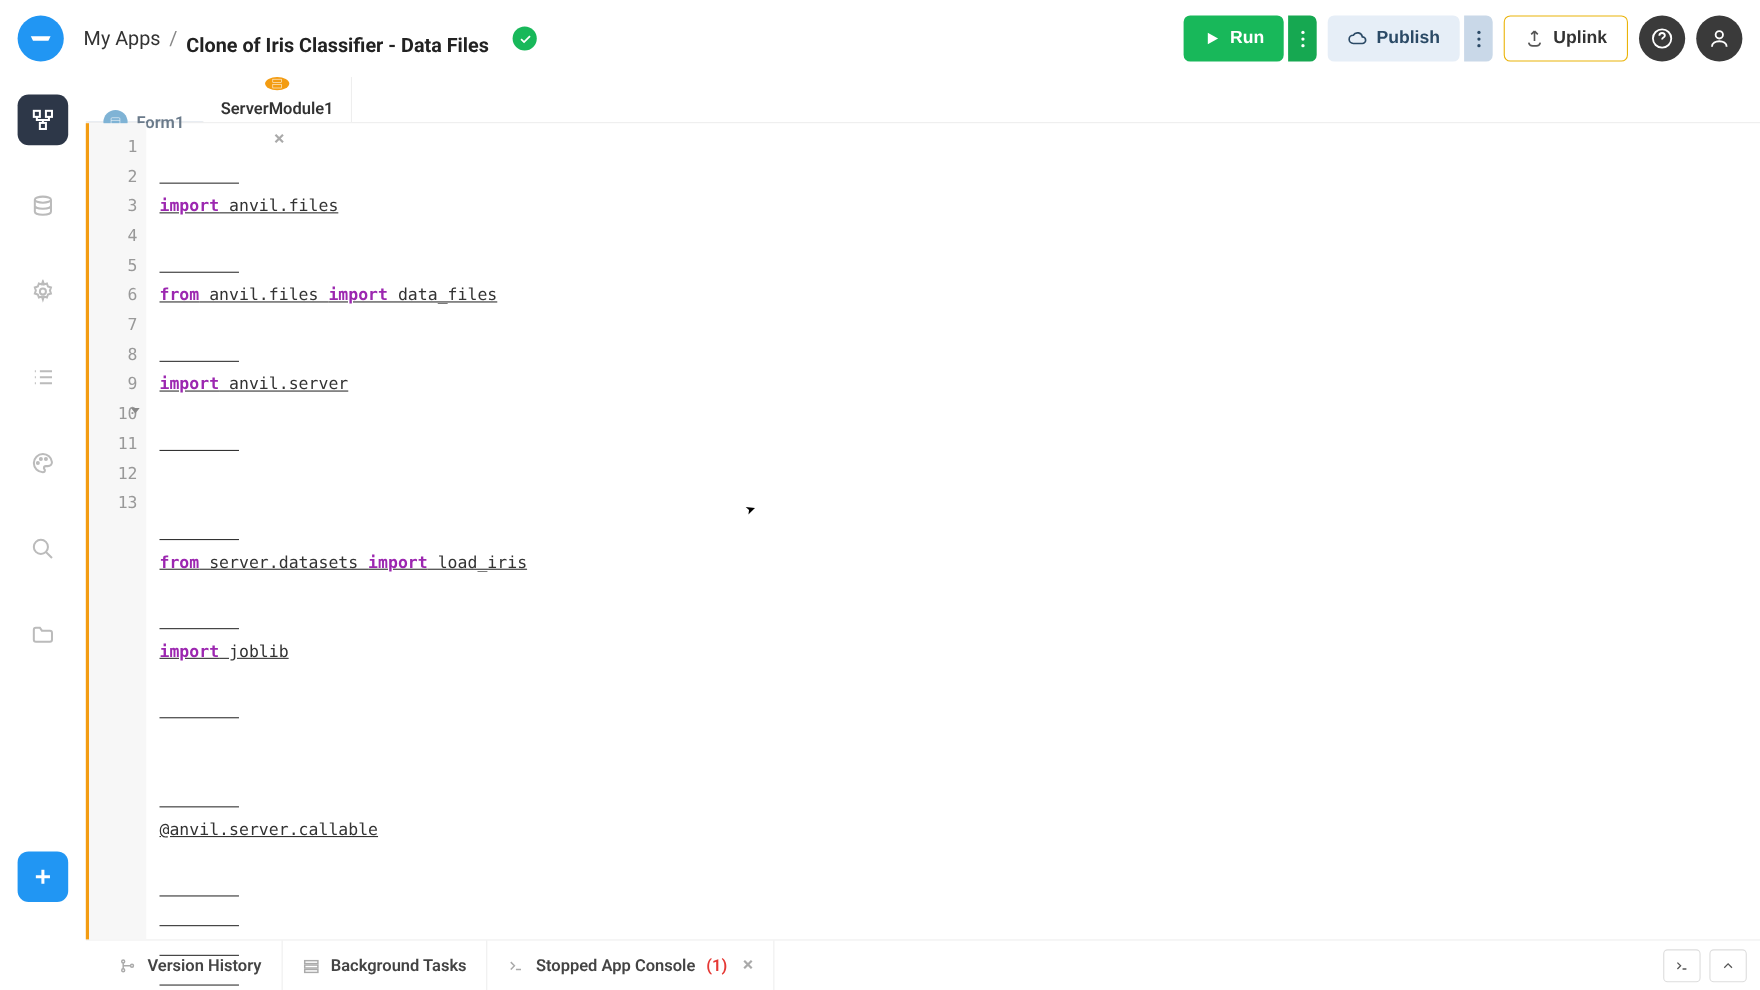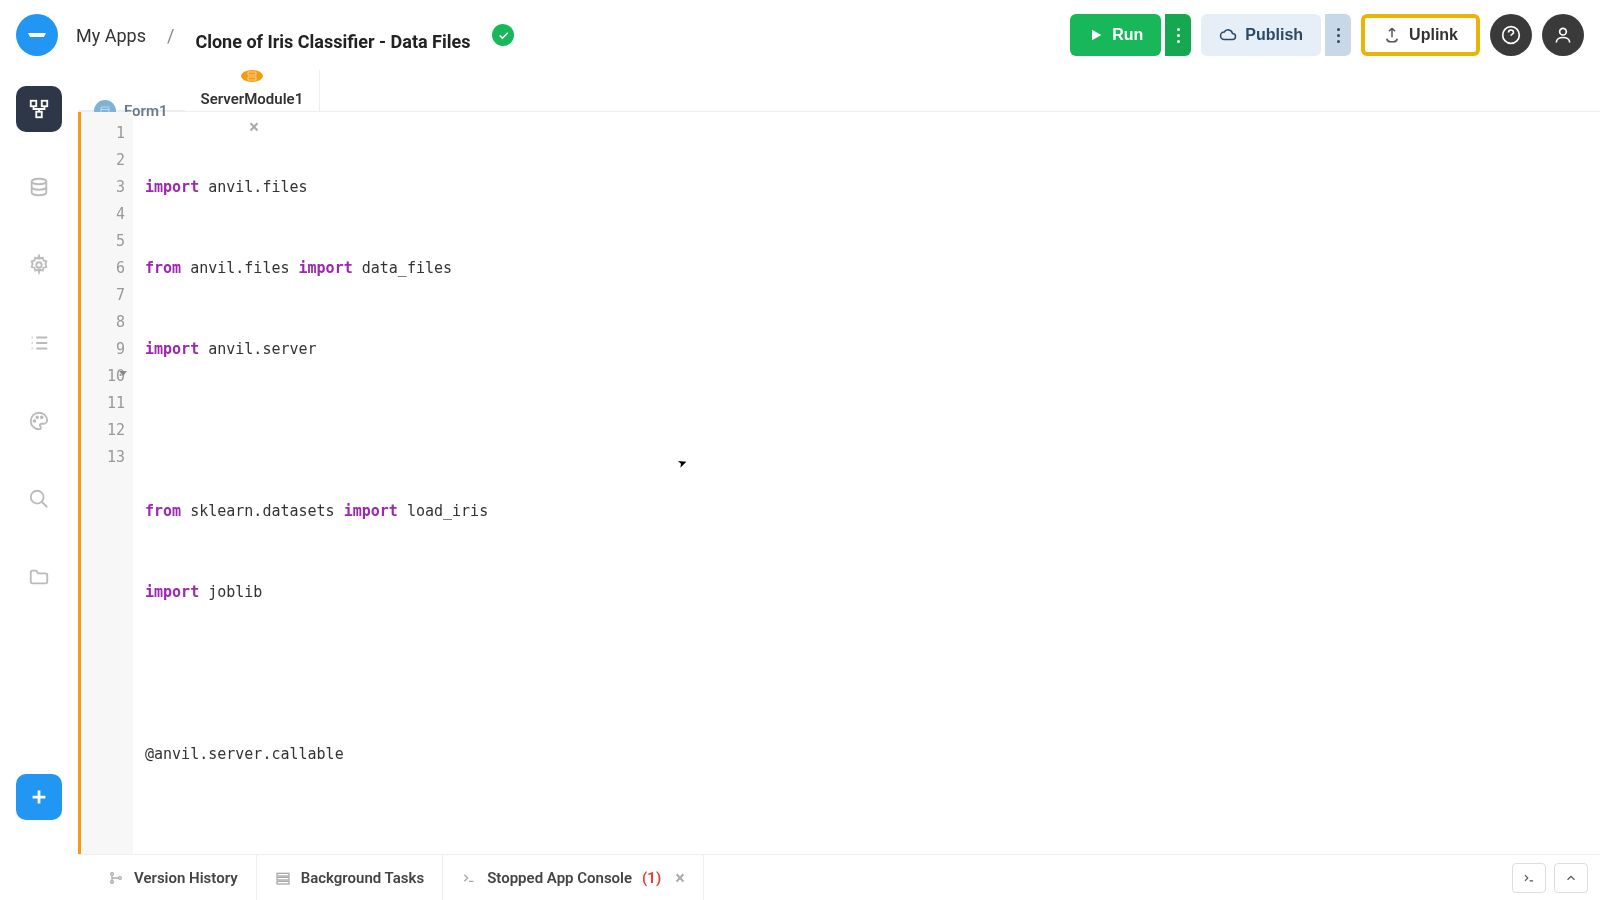--- a/index.html
+++ b/index.html
@@ -24,21 +24,21 @@
   background: #2196F3;
   border-radius: 50%;
   display: flex; align-items: center; justify-content: center;
 }
 .logo svg { width: 24px; height: 24px; fill: #fff; }
 .breadcrumb {
   font-size: 18px;
   color: #333;
   display: flex;
   align-items: center;
-  gap: 17px;
+  gap: 4px;
   margin-left: 8px;
 }
 .breadcrumb .app-label { font-weight: 400; }
 .breadcrumb .sep { color: #888; margin: 0 4px; }
 .breadcrumb .app-name { font-weight: 700; color: #222; margin-top: 12px; }
 .status-check {
   margin-left: 12px;
   width: 22px; height: 22px;
   background: #18b85a;
   border-radius: 50%;
@@ -58,21 +58,21 @@
   padding: 12px 18px;
   cursor: pointer;
 }
 .btn-run { background: #18b85a; color: #fff; }
 .btn-run svg { width: 16px; height: 16px; fill: #fff; }
 .btn-more { width: 26px; padding: 0; justify-content: center; border-radius: 0 6px 6px 0; margin-left: -6px; }
 .btn-run-more { background: #16a851; }
 .btn-pub { background: #e6eef7; color: #2b4a66; }
 .btn-pub svg { width: 18px; height: 18px; stroke: #2b4a66; fill: none; stroke-width: 2; }
 .btn-pub-more { background: #c9d8e8; color: #2b4a66; }
-.btn-uplink { background: #fff; border: 4px solid #eab308; color: #333; }
+.btn-uplink { background: #fff; border: 1px solid #eab308; color: #333; }
 .btn-uplink svg { width: 18px; height: 18px; stroke: #555; fill: none; stroke-width: 2; }
 .icon-btn {
   width: 42px; height: 42px;
   background: #3a3a3a;
   border-radius: 50%;
   border: none;
   display: flex; align-items: center; justify-content: center;
   cursor: pointer;
 }
 .icon-btn svg { width: 20px; height: 20px; stroke: #fff; fill: none; stroke-width: 2; }
@@ -169,20 +169,21 @@
 }
 .code {
   flex: 1;
   padding: 8px 12px;
   font-family: "Menlo", "Monaco", "Consolas", monospace;
   font-size: 15px;
   line-height: 27px;
   color: #333;
   white-space: pre;
   position: relative;
+  text-decoration: underline;
 }
 .code-line { height: 27px; }
 .kw { color: #9c27b0; font-weight: 600; }
 .cursor-ptr {
   position: absolute;
   left: 545px; top: 338px;
   font-size: 16px;
   color: #000;
   transform: rotate(-20deg);
 }
@@ -381,21 +382,21 @@
         <div class="gutter-line"><span>10</span><span class="fold-arrow"></span></div>
         <div class="gutter-line">11</div>
         <div class="gutter-line">12</div>
         <div class="gutter-line">13</div>
       </div>
       <div class="code">
         <div class="code-line"><span class="kw">import</span><span> anvil.files</span></div>
         <div class="code-line"><span class="kw">from</span><span> anvil.files </span><span class="kw">import</span><span> data_files</span></div>
         <div class="code-line"><span class="kw">import</span><span> anvil.server</span></div>
         <div class="code-line"></div>
-        <div class="code-line"><span class="kw">from</span><span> sklearn.datasets </span><span class="kw">import</span><span> load_iris</span></div>
+        <div class="code-line"><span class="kw">from</span><span> server.datasets </span><span class="kw">import</span><span> load_iris</span></div>
         <div class="code-line"><span class="kw">import</span><span> joblib</span></div>
         <div class="code-line"></div>
         <div class="code-line"><span>@anvil.server.callable</span></div>
         
         
         
         
         <div class="cursor-ptr">➤</div>
       </div>
     </div>

